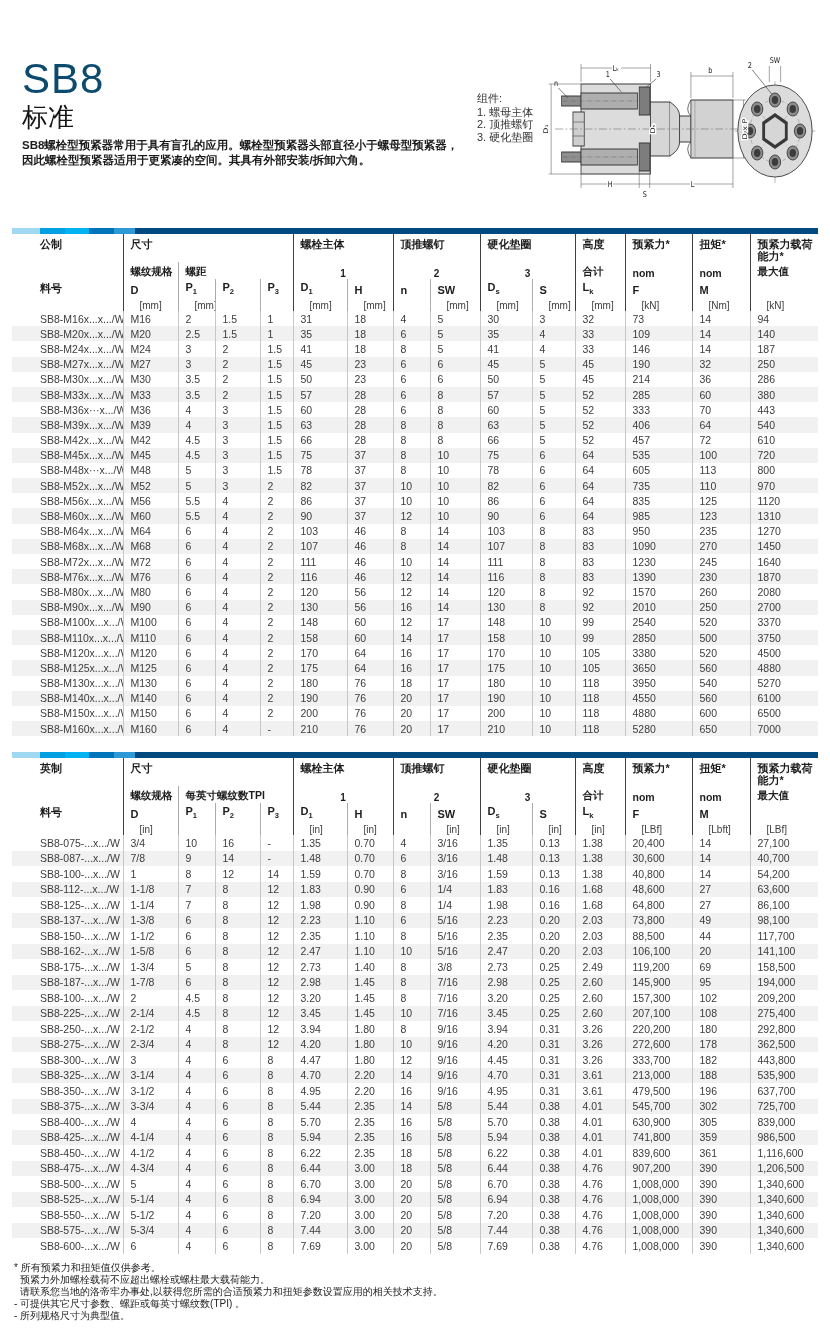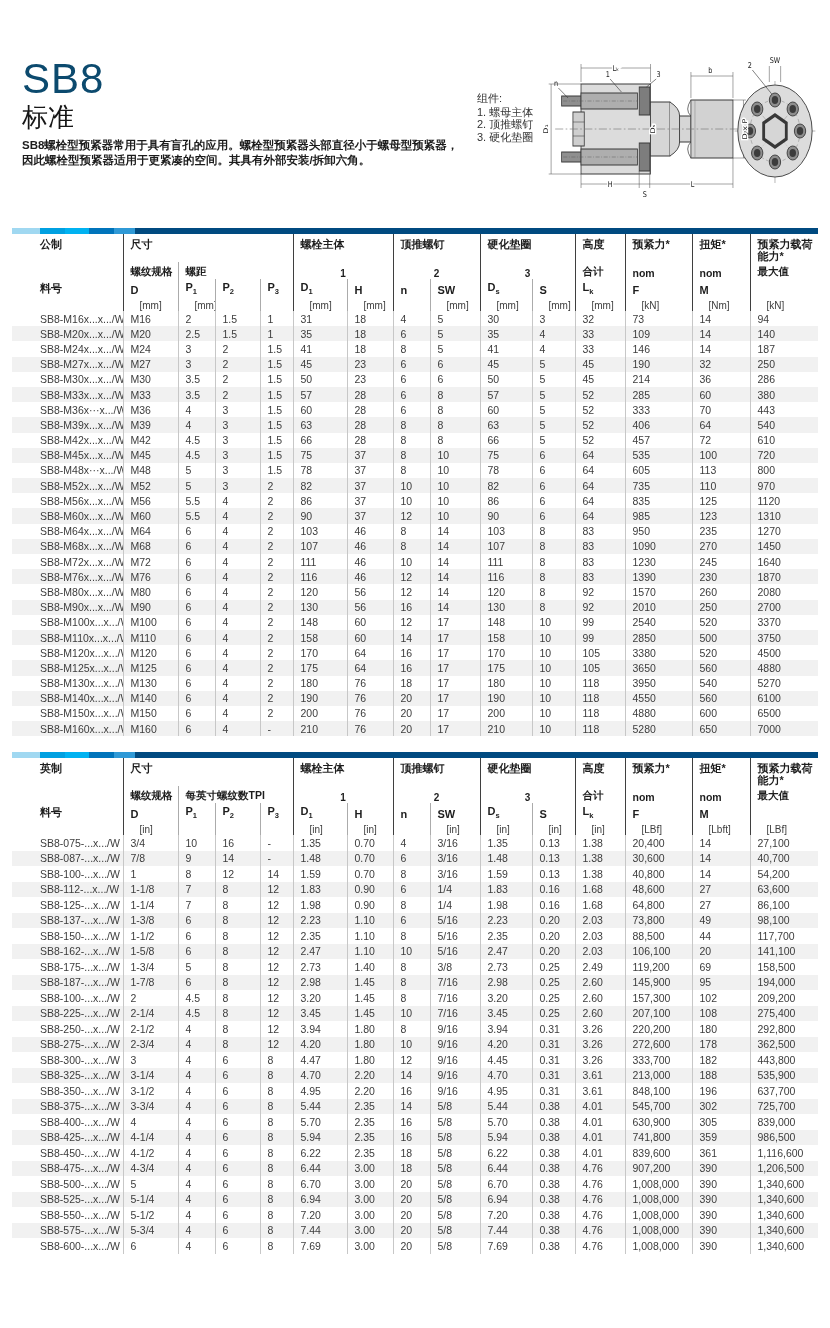--- a/index.html
+++ b/index.html
@@ -1111,21 +1111,21 @@
             <td class="s">4</td>
             <td class="s">6</td>
             <td class="s">8</td>
             <td class="g">4.95</td>
             <td class="s">2.20</td>
             <td class="g">16</td>
             <td class="s">9/16</td>
             <td class="g">4.95</td>
             <td class="s">0.31</td>
             <td class="g">3.61</td>
-            <td class="g">848,100</td>
+            <td class="g">479,500</td>
             <td class="g">196</td>
             <td class="g">637,700</td>
           </tr>
           <tr>
             <td class="part">SB8-375-...x.../W</td>
             <td class="g">3-3/4</td>
             <td class="s">4</td>
             <td class="s">6</td>
             <td class="s">8</td>
             <td class="g">5.44</td>
@@ -1289,14 +1289,21 @@
             <td class="s">0.38</td>
             <td class="g">4.76</td>
             <td class="g">1,008,000</td>
             <td class="g">390</td>
             <td class="g">1,340,600</td>
           </tr>
         </tbody>
     </table>
   </div>
 
+  <div class="footnotes">
+    <div>* 所有预紧力和扭矩值仅供参考。</div>
+    <div class="indent">预紧力外加螺栓载荷不应超出螺栓或螺柱最大载荷能力。</div>
+    <div class="indent">请联系您当地的洛帝牢办事处,以获得您所需的合适预紧力和扭矩参数设置应用的相关技术支持。</div>
+    <div>- 可提供其它尺寸参数、螺距或每英寸螺纹数(TPI) 。</div>
+    <div>- 所列规格尺寸为典型值。</div>
+  </div>
 
 </div>
 
 </body></html>

